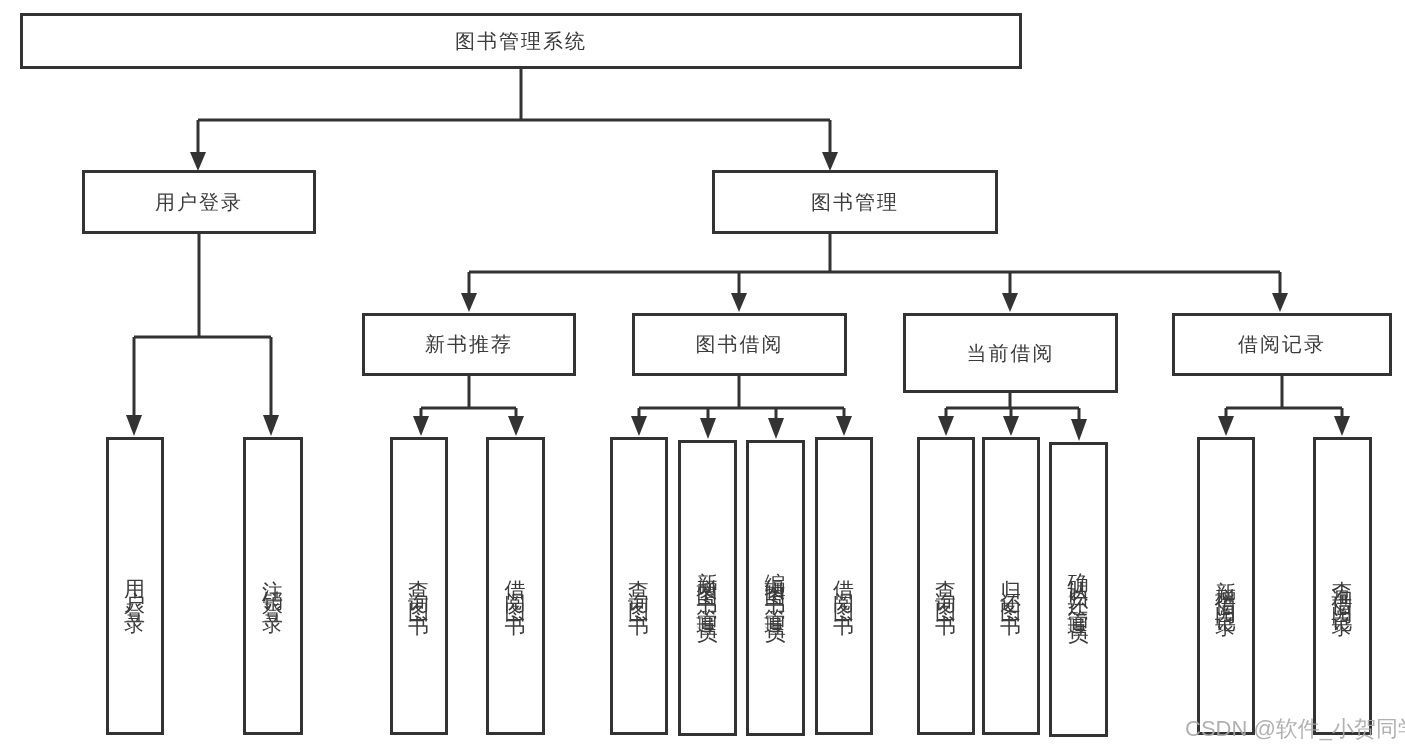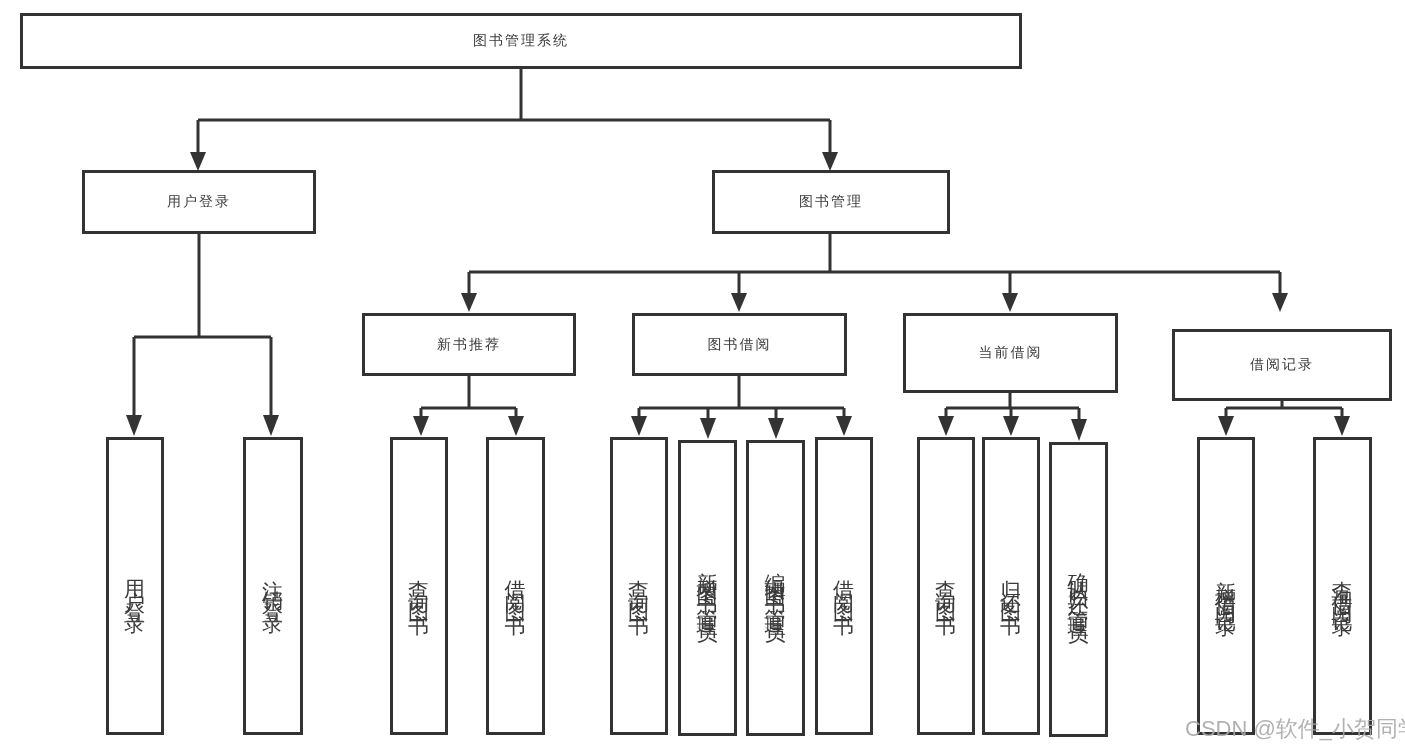--- a/index.html
+++ b/index.html
@@ -27,21 +27,21 @@
     box-sizing:border-box;
     background:var(--box-bg);
     border:3px solid var(--line);
     color:var(--text);
     display:flex;
     align-items:center;
     justify-content:center;
     z-index:1;
   }
   .h-node{
-    font-size:14px;
+    font-size:20px;
     letter-spacing:2px;
     white-space:nowrap;
   }
   .v-node{
     writing-mode:vertical-rl;
     text-orientation:mixed;
     font-size:21px;
     letter-spacing:0.35em;
     line-height:1;
   }
@@ -133,26 +133,26 @@
       <polygon points="1071,419 1087,419 1079,441"></polygon>
 
       <polygon points="1218,416 1234,416 1226,436"></polygon>
       <polygon points="1334,416 1350,416 1342,436"></polygon>
     </g>
   </svg>
 
   <div class="node h-node" style="left:20px;top:13px;width:1002px;height:56px;">图书管理系统</div>
 
   <div class="node h-node" style="left:82px;top:170px;width:234px;height:64px;">用户登录</div>
-  <div class="node h-node" style="left:712px;top:170px;width:238px;height:64px;">图书管理</div>
+  <div class="node h-node" style="left:712px;top:170px;width:286px;height:64px;">图书管理</div>
 
   <div class="node h-node" style="left:362px;top:313px;width:214px;height:63px;">新书推荐</div>
   <div class="node h-node" style="left:632px;top:313px;width:215px;height:63px;">图书借阅</div>
   <div class="node h-node" style="left:903px;top:313px;width:215px;height:80px;">当前借阅</div>
-  <div class="node h-node" style="left:1172px;top:313px;width:220px;height:72px;margin-top:16px;">借阅记录</div>
+  <div class="node h-node" style="left:1172px;top:313px;width:220px;height:63px;">借阅记录</div>
 
   <div class="node v-node short" style="left:106px;top:437px;width:58px;height:298px;">用户登录</div>
   <div class="node v-node short" style="left:243px;top:437px;width:60px;height:298px;">注销登录</div>
 
   <div class="node v-node short" style="left:390px;top:437px;width:58px;height:298px;">查询图书</div>
   <div class="node v-node short" style="left:486px;top:437px;width:59px;height:298px;">借阅图书</div>
 
   <div class="node v-node short" style="left:610px;top:437px;width:58px;height:298px;">查询图书</div>
   <div class="node v-node" style="left:678px;top:440px;width:59px;height:296px;">新增图书（管理员）</div>
   <div class="node v-node" style="left:746px;top:440px;width:59px;height:296px;">编辑图书（管理员）</div>

